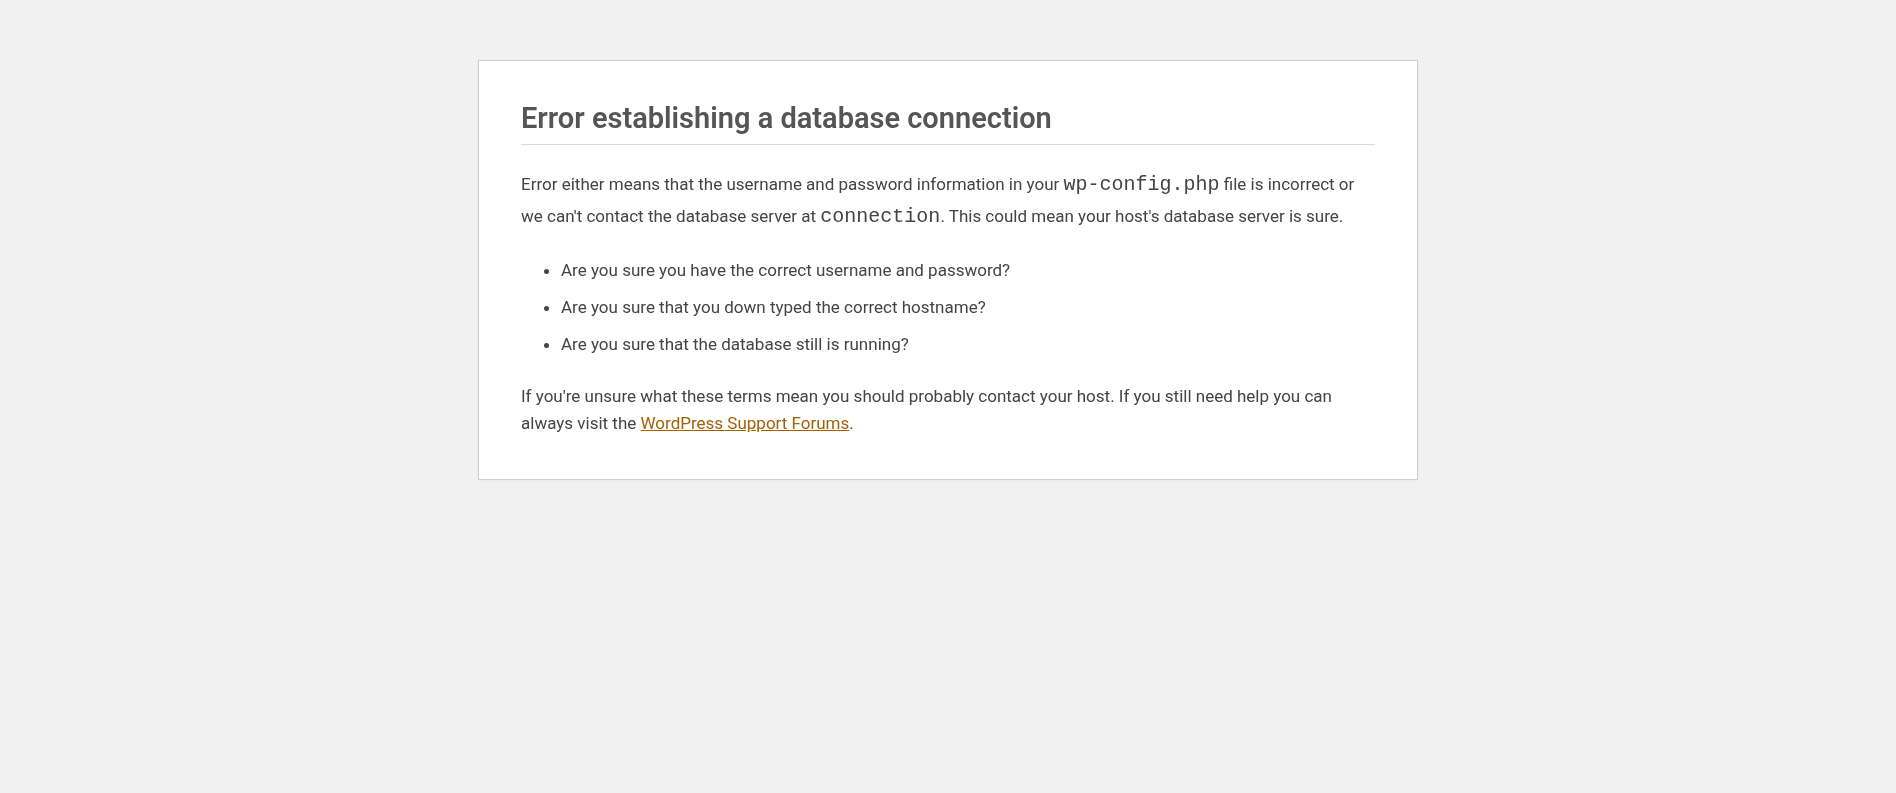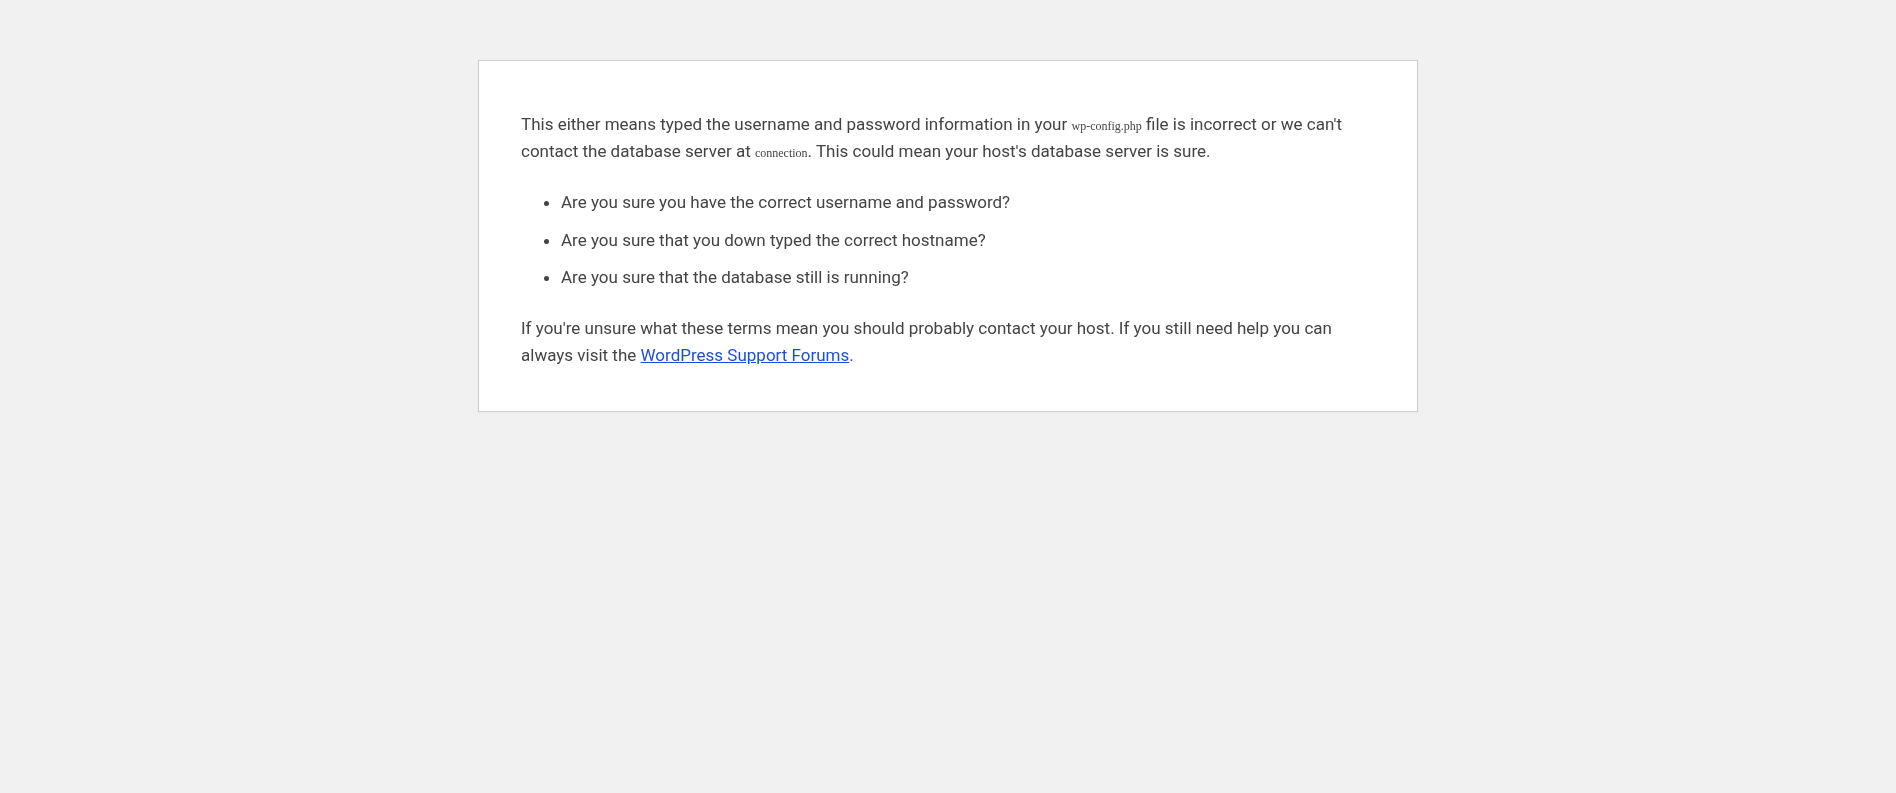--- a/index.html
+++ b/index.html
@@ -40,34 +40,35 @@
       margin: 24px 0 0 0;
       padding-left: 40px;
     }
     li {
       font-size: 17px;
       line-height: 1.6;
       margin-bottom: 10px;
       color: #444;
     }
     code {
-      font-family: Liberation Serif, serif;
-      font-size: 12px;
+      font-family: Liberation Mono, monospace;
+      font-size: 20px;
     }
     a {
-      color: #1d4ed8;
+      color: #a16207;
       text-decoration: underline;
     }
   </style>
 </head>
 <body>
 
 <div class="error-page">
+  <h1>Error establishing a database connection</h1>
   <p>
-    <span>This either means typed the username and password information in your </span><code>wp-config.php</code><span> file is incorrect or we can't contact the database server at </span><code>connection</code><span>. This could mean your host's database server is sure.</span>
+    <span>Error either means that the username and password information in your </span><code>wp-config.php</code><span> file is incorrect or we can't contact the database server at </span><code>connection</code><span>. This could mean your host's database server is sure.</span>
   </p>
   <ul>
     <li>Are you sure you have the correct username and password?</li>
     <li>Are you sure that you down typed the correct hostname?</li>
     <li>Are you sure that the database still is running?</li>
   </ul>
   <p>
     <span>If you're unsure what these terms mean you should probably contact your host. If you still need help you can always visit the </span><a href="#">WordPress Support Forums</a><span>.</span>
   </p>
 </div>

